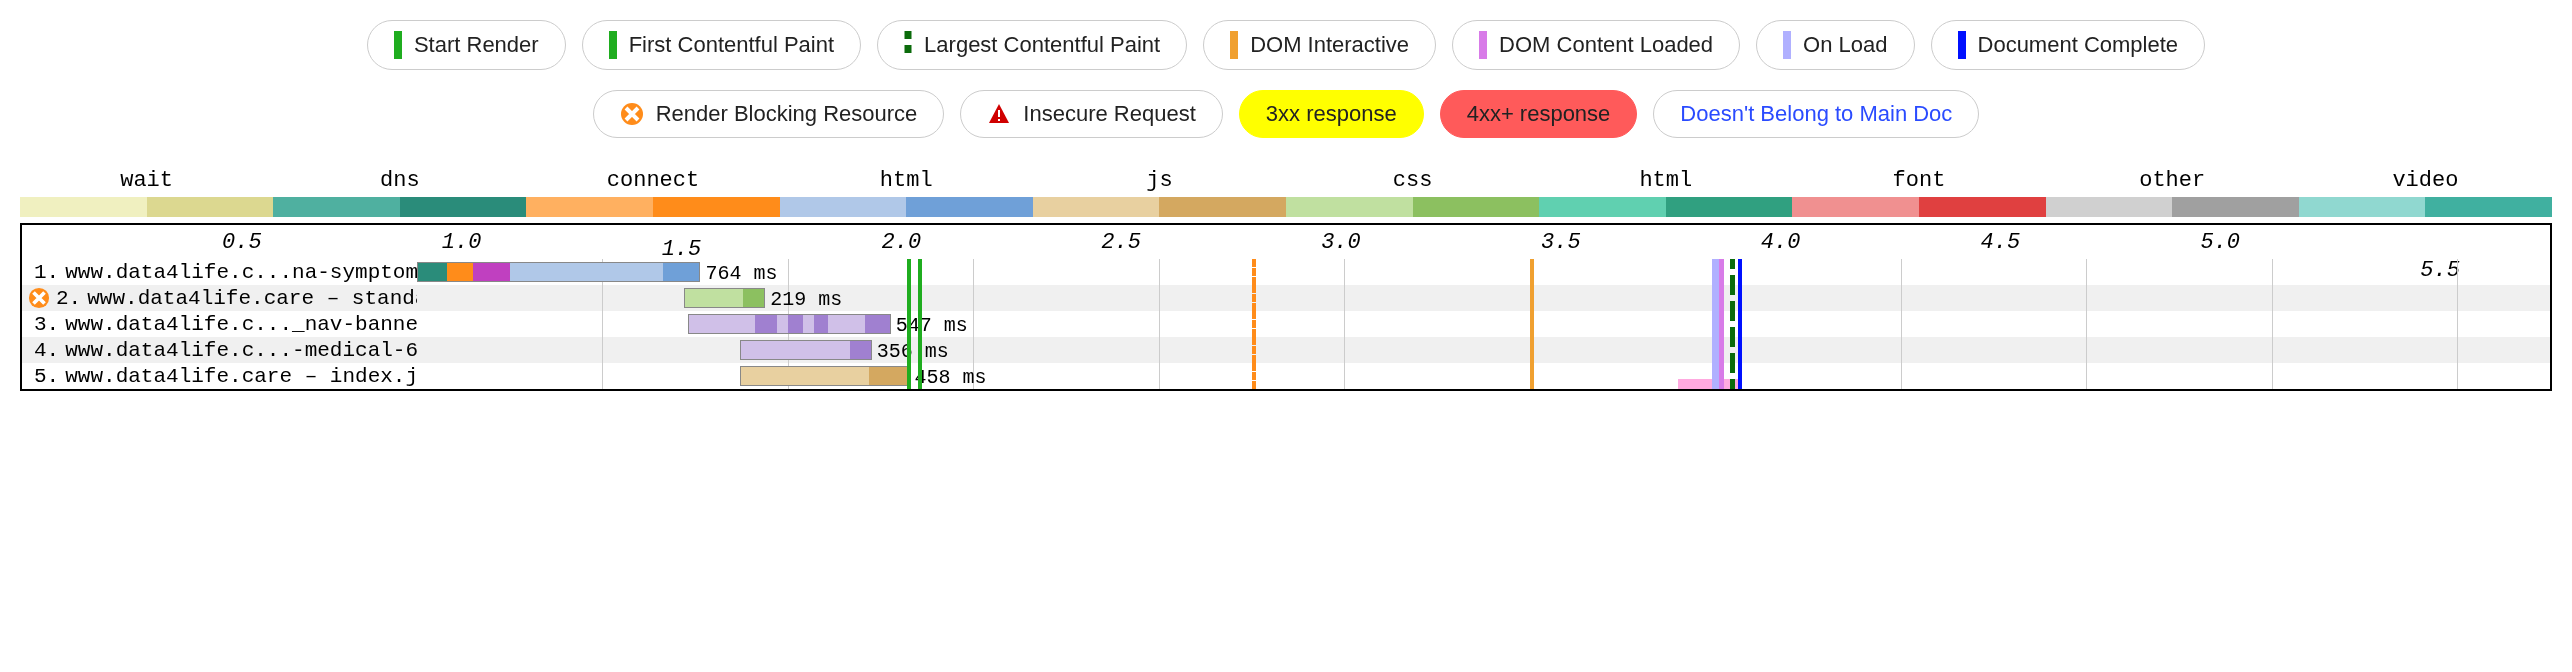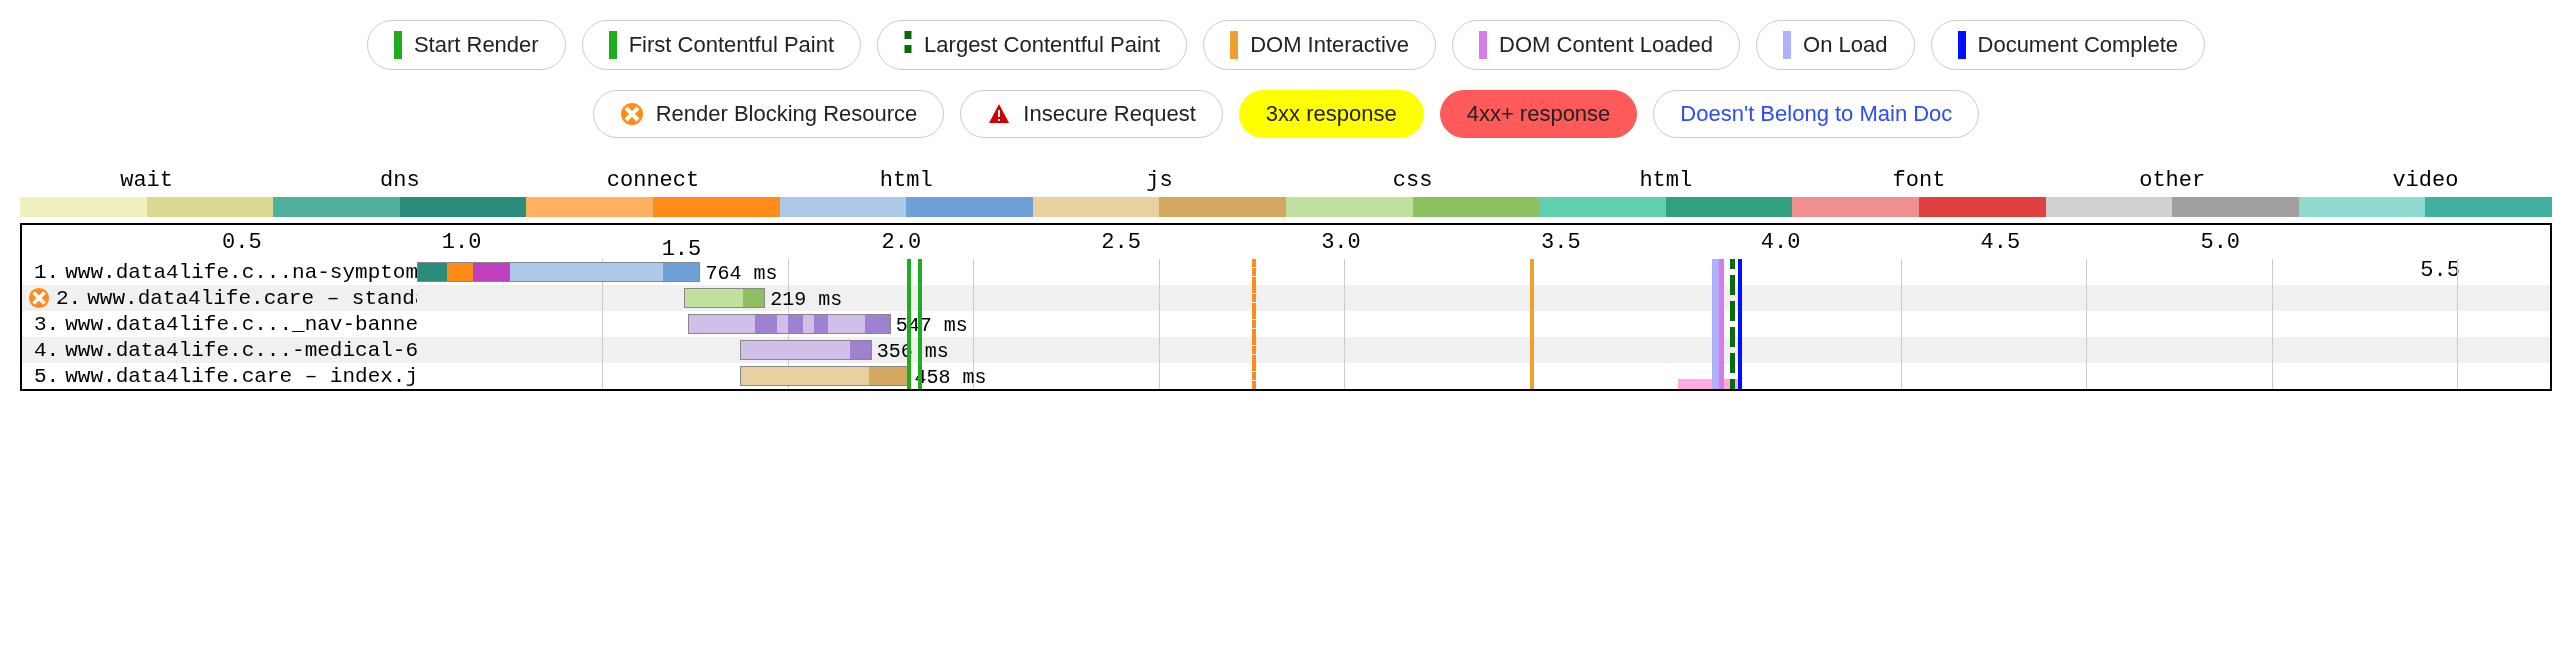--- a/index.html
+++ b/index.html
@@ -32,21 +32,21 @@
   .type-cell { flex: 1; text-align: center; font-family: 'Courier New', monospace; font-size: 22px; }
   .type-cell .lbl { padding-bottom: 4px; }
   .type-cell .bar { height: 20px; display: flex; }
   .type-cell .bar .half { flex: 1; }
   
   .waterfall-wrap { border: 2px solid #000; margin-top: 6px; }
   .wf-header { display: flex; height: 34px; }
   .wf-label-col { width: 395px; border-right: 1px solid #999; font-family: 'Courier New', monospace; font-size: 22px; padding: 4px 6px; }
   .wf-time-col { flex: 1; position: relative; }
   .tick-cont { position: relative; height: 34px; }
-  .tick { position: absolute; top: 0; bottom: 0; display: flex; align-items: center; font-family: 'Courier New', monospace; font-size: 22px; transform: translateX(-50%); }
+  .tick { position: absolute; top: 0; bottom: 0; display: flex; align-items: center; font-family: 'Courier New', monospace; font-size: 22px; transform: translateX(-50%); font-style: italic; }
   
   .wf-row { display: flex; height: 26px; }
   .wf-row:nth-child(even) .wf-time { background: #f0f0f0; }
   .wf-row:nth-child(even) .wf-label { background: #f0f0f0; }
   .wf-label { width: 395px; font-family: 'Courier New', monospace; font-size: 21px; padding: 1px 6px; white-space: nowrap; overflow: hidden; display: flex; align-items: center; gap: 6px; }
   .wf-label .rowicon { width: 22px; height: 22px; display: inline-block; flex-shrink: 0; }
   .wf-time { flex: 1; position: relative; }
   .gridline { position: absolute; top: 0; bottom: 0; width: 1px; background: #ccc; }
   .vmarker { position: absolute; top: 0; bottom: 0; width: 4px; z-index: 5; }
   .vmarker.dashed { border-left: 4px dashed; width: 0; }

